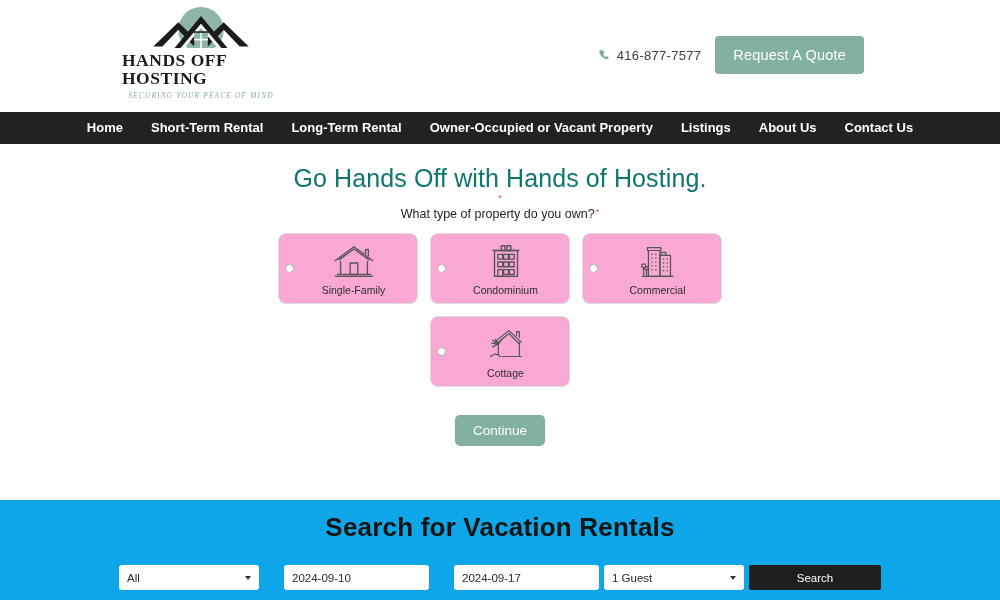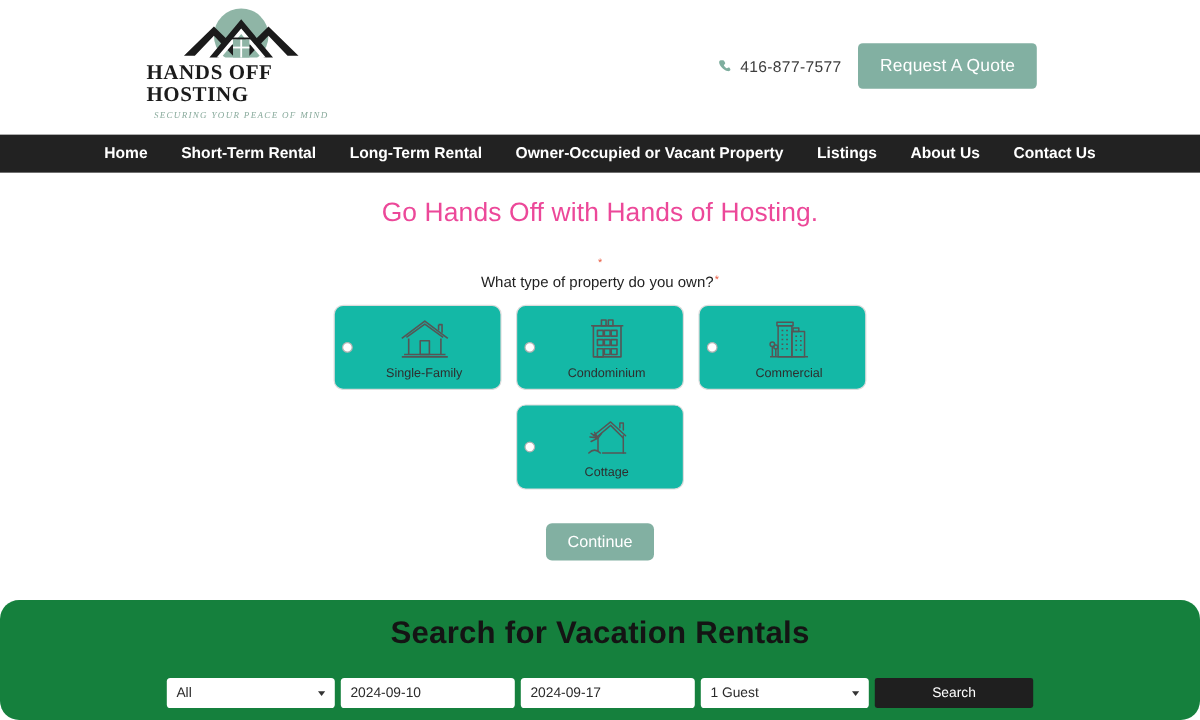--- a/index.html
+++ b/index.html
@@ -90,25 +90,25 @@
   }
 
   
   .main {
     background: #ffffff;
     height: 356px;
     padding-top: 20px;
     text-align: center;
   }
   .page-title {
-    font-size: 22px;
+    font-size: 25px;
     font-weight: normal;
-    color: #ec4899;
+    color: #0f766e;
     letter-spacing: 0.1px;
-    margin-bottom: 24px;
+    margin-bottom: 0;
   }
   .req-star-top {
     color: #e8553a;
     font-size: 9px;
     display: block;
     height: 10px;
     line-height: 10px;
   }
   .question {
     font-size: 12.5px;
@@ -128,21 +128,21 @@
     display: flex;
     justify-content: center;
     gap: 12px;
     margin-bottom: 12px;
   }
   .choice {
     width: 140px;
     height: 71px;
     border: 1px solid #dcdcdc;
     border-radius: 8px;
-    background: #14b8a6;
+    background: #f9a8d4;
     display: flex;
     align-items: center;
     padding: 0 8px 0 6px;
     cursor: pointer;
     position: relative;
   }
   .radio {
     width: 9px; height: 9px;
     border: 1px solid #b2b2b2;
     border-radius: 50%;
@@ -174,25 +174,24 @@
     padding: 0 18px;
     height: 31px;
     line-height: 31px;
     margin-top: 16px;
     cursor: pointer;
     font-family: "Liberation Sans", sans-serif;
   }
 
   
   .search-section {
-    background: #15803d;
+    background: #0ea5e9;
     height: 100px;
     text-align: center;
     padding-top: 12px;
-    border-radius: 16px;
   }
   .search-title {
     font-size: 26px;
     font-weight: bold;
     color: #141414;
     letter-spacing: 0.2px;
     margin-bottom: 22px;
   }
   .search-row {
     display: flex;
@@ -208,21 +207,21 @@
     font-size: 11.5px;
     color: #2a2a2a;
     font-family: "Liberation Sans", sans-serif;
     text-align: left;
     padding: 0 8px;
     display: flex;
     align-items: center;
     position: relative;
   }
   .field.select { width: 140px; padding-right: 18px; }
-  .field.date { width: 145px; }
+  .field.date { width: 145px; margin-left: 20px; }
   .caret {
     position: absolute;
     right: 8px; top: 50%;
     width: 0; height: 0;
     margin-top: -2px;
     border-left: 3.5px solid transparent;
     border-right: 3.5px solid transparent;
     border-top: 4.5px solid #333;
   }
   .btn-search {

